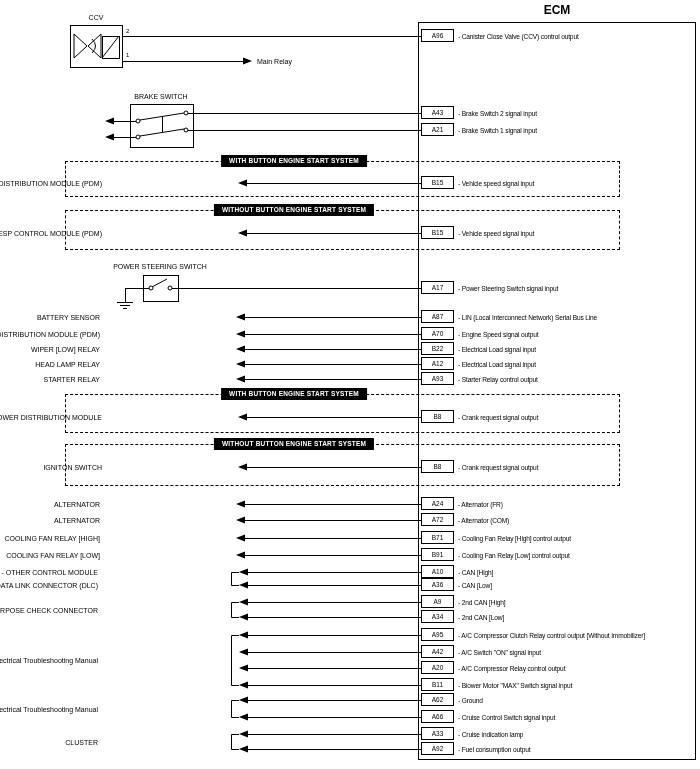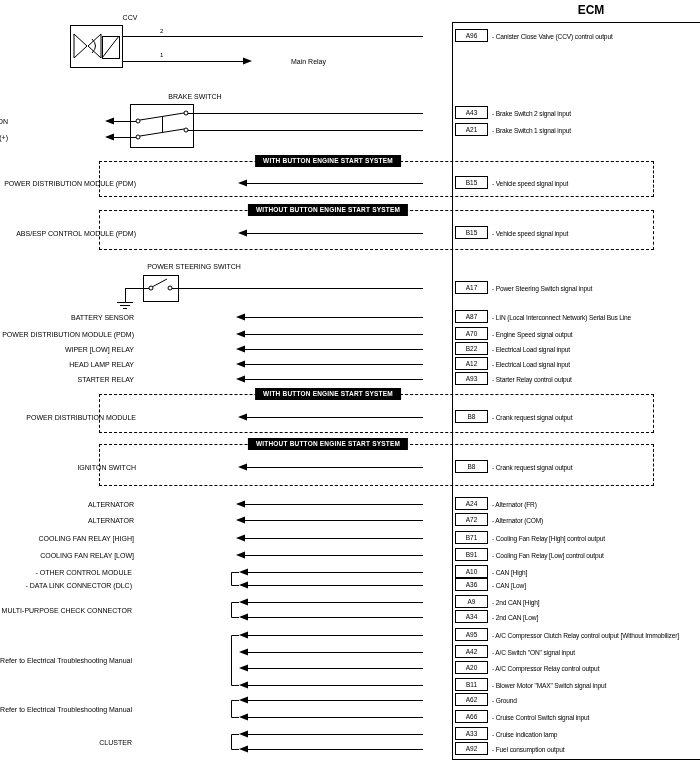--- a/index.html
+++ b/index.html
@@ -1,19 +1,19 @@
 <!DOCTYPE html>
 <html><head>
 <meta charset="utf-8">
 <style>
   html,body{margin:0;padding:0;background:#fff;}
   .stage{position:relative;width:700px;height:769px;background:#ffffff;
          font-family:"Liberation Sans",sans-serif;overflow:hidden;color:#000;}
   svg.wires{position:absolute;left:0;top:0;width:700px;height:769px;}
-  .layer{position:absolute;left:0;top:0;width:572px;height:769px;margin-left:34px;}
+  .layer{position:absolute;left:0;top:0;width:572px;height:769px;}
   .t{position:absolute;white-space:nowrap;color:#000;font-size:7px;line-height:9px;}
   .right{text-align:right;}
   .pinbox{position:absolute;left:421px;width:33px;height:13px;border:1px solid #000;
           background:#fff;font-size:6.5px;line-height:11px;text-align:center;
           box-sizing:border-box;}
   .pindesc{left:458px;font-size:6.6px;letter-spacing:-0.15px;}
   .opt{position:absolute;left:65px;width:555px;border:1px dashed #000;box-sizing:border-box;}
   .hdr{position:absolute;left:294px;transform:translateX(-50%);background:#000;color:#fff;
        font-size:6.5px;font-weight:bold;letter-spacing:0.2px;padding:2px 8px;
        white-space:nowrap;line-height:8px;}

